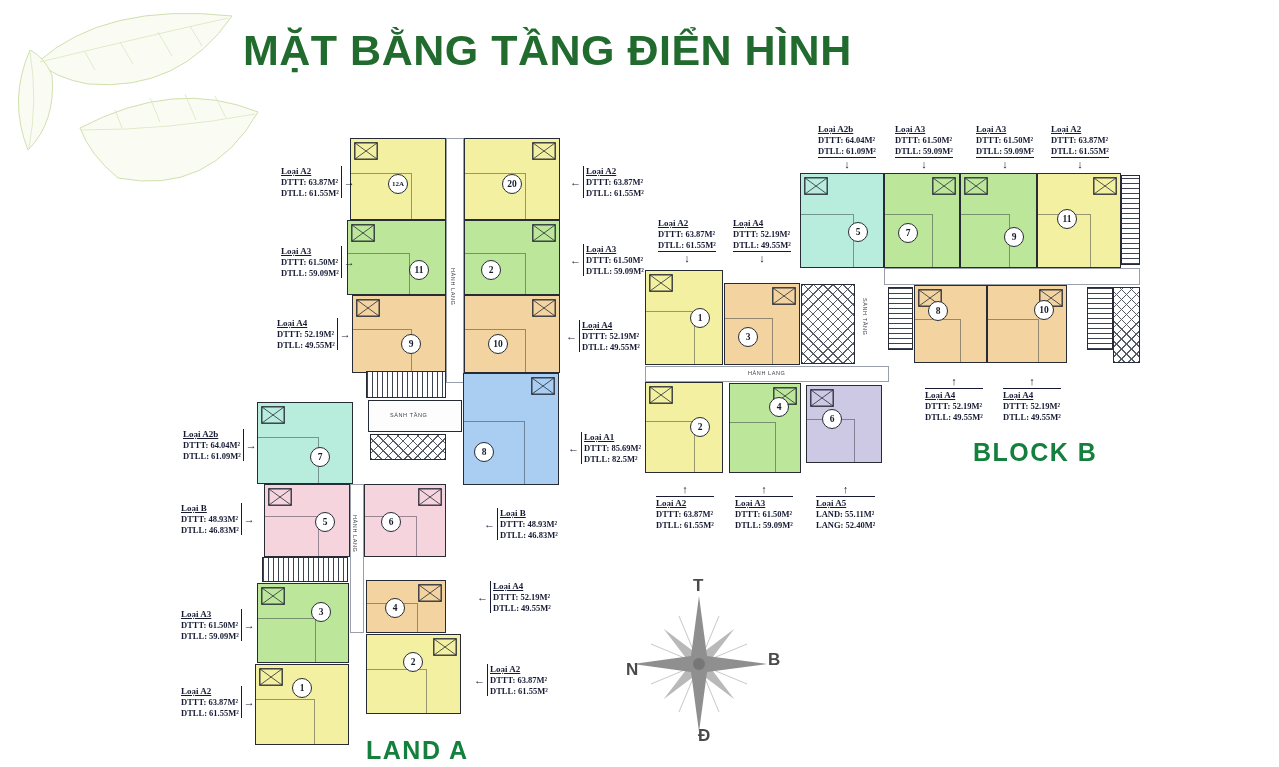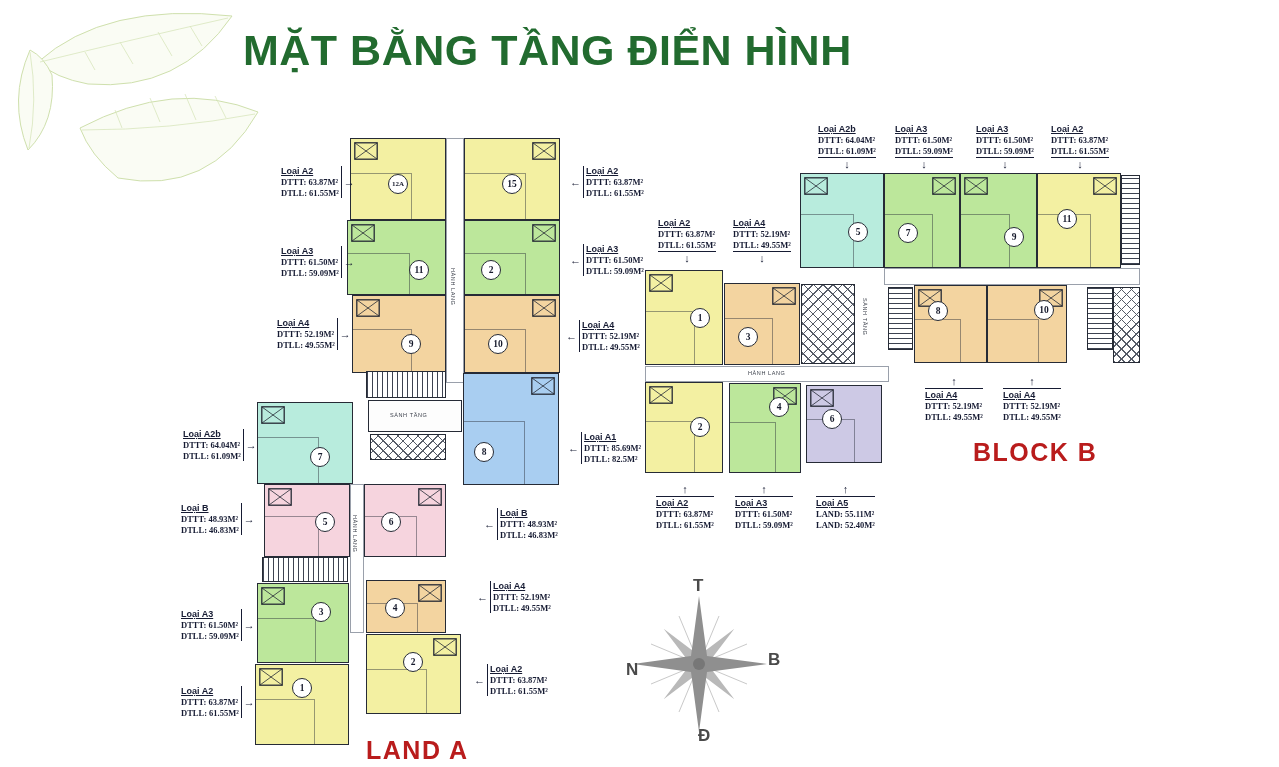--- a/index.html
+++ b/index.html
@@ -27,30 +27,30 @@
   .core-lift{position:absolute;border:1.5px solid #262b36;box-sizing:border-box;z-index:4;
              background:repeating-linear-gradient(45deg,#565c68 0 1px,transparent 1px 7px),
                         repeating-linear-gradient(-45deg,#565c68 0 1px,transparent 1px 7px),#fff;}
   
   .cl{position:absolute;font-size:5.5px;color:#3a3f4a;letter-spacing:0.6px;white-space:nowrap;z-index:5;}
   .cl-v{writing-mode:vertical-rl;}
   
   .al{position:absolute;display:flex;align-items:center;gap:2px;z-index:8;color:#161b33;}
   .al-col{flex-direction:column;align-items:center;gap:1px;}
   .al-text{display:flex;flex-direction:column;}
-  .al-loai{font-family:Liberation Sans, sans-serif;font-weight:bold;font-size:9px;line-height:11px;
+  .al-loai{font-family:Liberation Serif, serif;font-weight:bold;font-size:9px;line-height:11px;
            text-decoration:underline;white-space:nowrap;}
   .al-row{font-family:Liberation Serif, serif;font-weight:bold;font-size:8.5px;line-height:10.5px;
           white-space:nowrap;}
   .al-bracket{width:1px;height:32px;background:#161b33;}
   .al-arrow{font-family:"Liberation Serif",serif;font-weight:bold;font-size:11px;line-height:11px;color:#161b33;}
   .al-underline{border-bottom:1px solid #161b33;padding-bottom:1px;align-items:flex-start;}
   .al-overline{border-top:1px solid #161b33;padding-top:1px;align-items:flex-start;}
   
-  .block-label{position:absolute;font-size:25px;font-weight:800;color:#b91c1c;letter-spacing:1.5px;
+  .block-label{position:absolute;font-size:25px;font-weight:800;color:#15803d;letter-spacing:1.5px;
                white-space:nowrap;}
   #block-a-label{left:366px;top:736px;}
   #block-b-label{left:973px;top:438px;}
   
   #compass{position:absolute;left:612px;top:578px;width:175px;height:170px;}
   .cp{position:absolute;font-weight:bold;font-size:17px;color:#4a4a4a;}
   .cp-t{left:81px;top:-2px;} .cp-b{left:156px;top:72px;} .cp-d{left:86px;top:148px;} .cp-n{left:14px;top:82px;}
   
   #logo{position:absolute;left:866px;top:612px;width:322px;height:95px;}
   #logo-badge{position:absolute;left:14px;top:11px;}
@@ -99,21 +99,21 @@
       <div class="unit-no" style="left: 388px; top: 174px; font-size: 7px;">12A</div>
       <div class="unit" style="left: 464px; top: 138px; width: 96px; height: 82px; background: rgb(243, 240, 162);">
         <div class="div-h" style="left: 0px; top: 34px; width: 60px;"></div>
         <div class="div-v" style="left: 60px; top: 34px; height: 46px;"></div>
         <div class="bed" style="right: 3px; top: 3px;"><svg width="24" height="18" viewBox="0 0 24 18">
     <rect x="0.8" y="0.8" width="22.4" height="16.4" fill="none" stroke="#262b36" stroke-width="1.3"></rect>
     <line x1="1" y1="1" x2="23" y2="17" stroke="#262b36" stroke-width="0.8"></line>
     <line x1="23" y1="1" x2="1" y2="17" stroke="#262b36" stroke-width="0.8"></line>
           </svg></div>
       </div>
-      <div class="unit-no" style="left: 502px; top: 174px;">15</div>
+      <div class="unit-no" style="left: 502px; top: 174px;">20</div>
       <div class="unit" style="left: 347px; top: 220px; width: 99px; height: 75px; background: rgb(188, 231, 155);">
         <div class="div-h" style="left: 0px; top: 32px; width: 61px;"></div>
         <div class="div-v" style="left: 61px; top: 32px; height: 41px;"></div>
         <div class="bed" style="left: 3px; top: 3px;"><svg width="24" height="18" viewBox="0 0 24 18">
     <rect x="0.8" y="0.8" width="22.4" height="16.4" fill="none" stroke="#262b36" stroke-width="1.3"></rect>
     <line x1="1" y1="1" x2="23" y2="17" stroke="#262b36" stroke-width="0.8"></line>
     <line x1="23" y1="1" x2="1" y2="17" stroke="#262b36" stroke-width="0.8"></line>
           </svg></div>
       </div>
       <div class="unit-no" style="left: 409px; top: 260px;">11</div>
@@ -557,21 +557,21 @@
           <div class="al-loai">Loại A3</div>
           <div class="al-row">DTTT: 61.50M²</div>
           <div class="al-row">DTLL: 59.09M²</div>
         </div>
       </div>
       <div class="al al-col" style="left: 816px; top: 484px;">
         <div class="al-arrow">↑</div>
         <div class="al-text al-overline">
           <div class="al-loai">Loại A5</div>
           <div class="al-row">LAND: 55.11M²</div>
-          <div class="al-row">LAND: 52.40M²</div>
+          <div class="al-row">LANG: 52.40M²</div>
         </div>
       </div>
     </div>
 
   <div id="block-a-label" class="block-label">LAND A</div>
   <div id="block-b-label" class="block-label">BLOCK B</div>
 
   <div id="compass">
     <svg width="175" height="170" viewBox="0 0 175 170">
       <g stroke="#c9c9c9" stroke-width="1">

